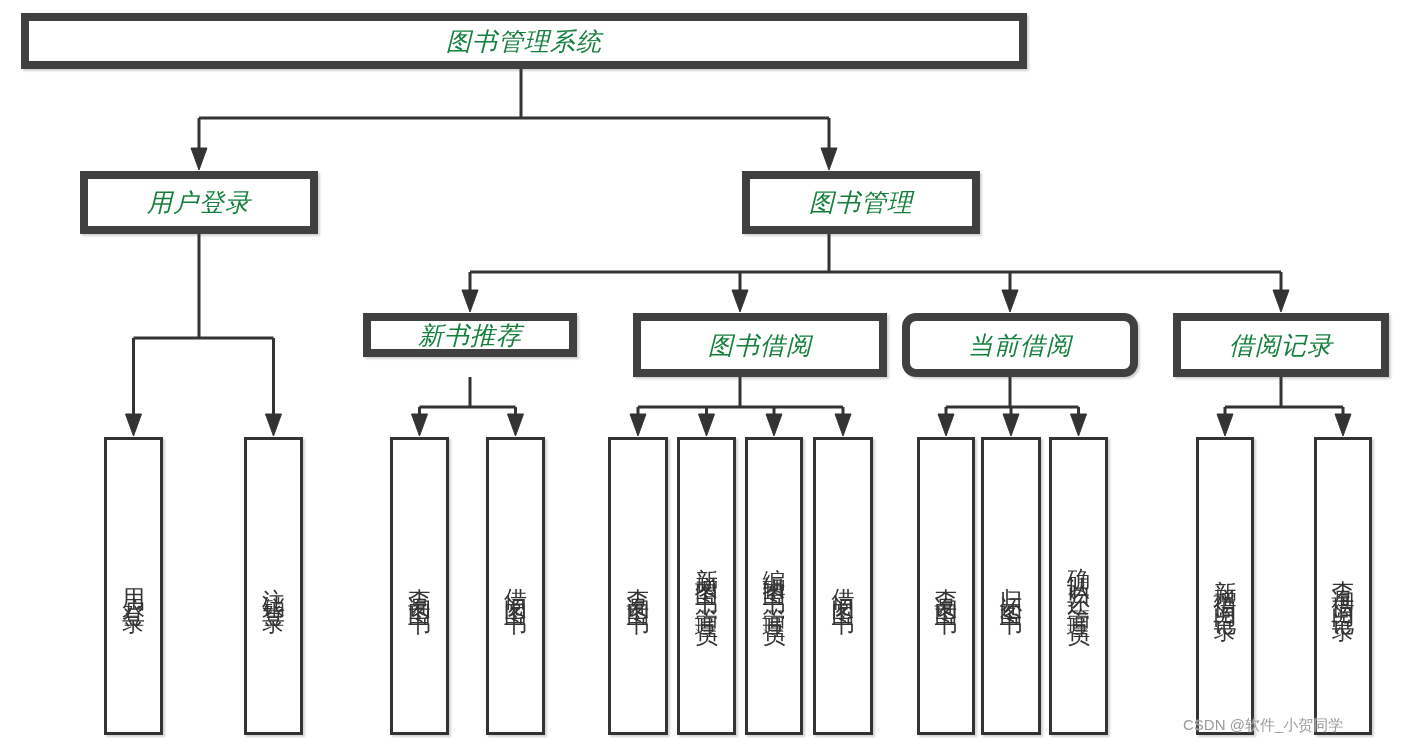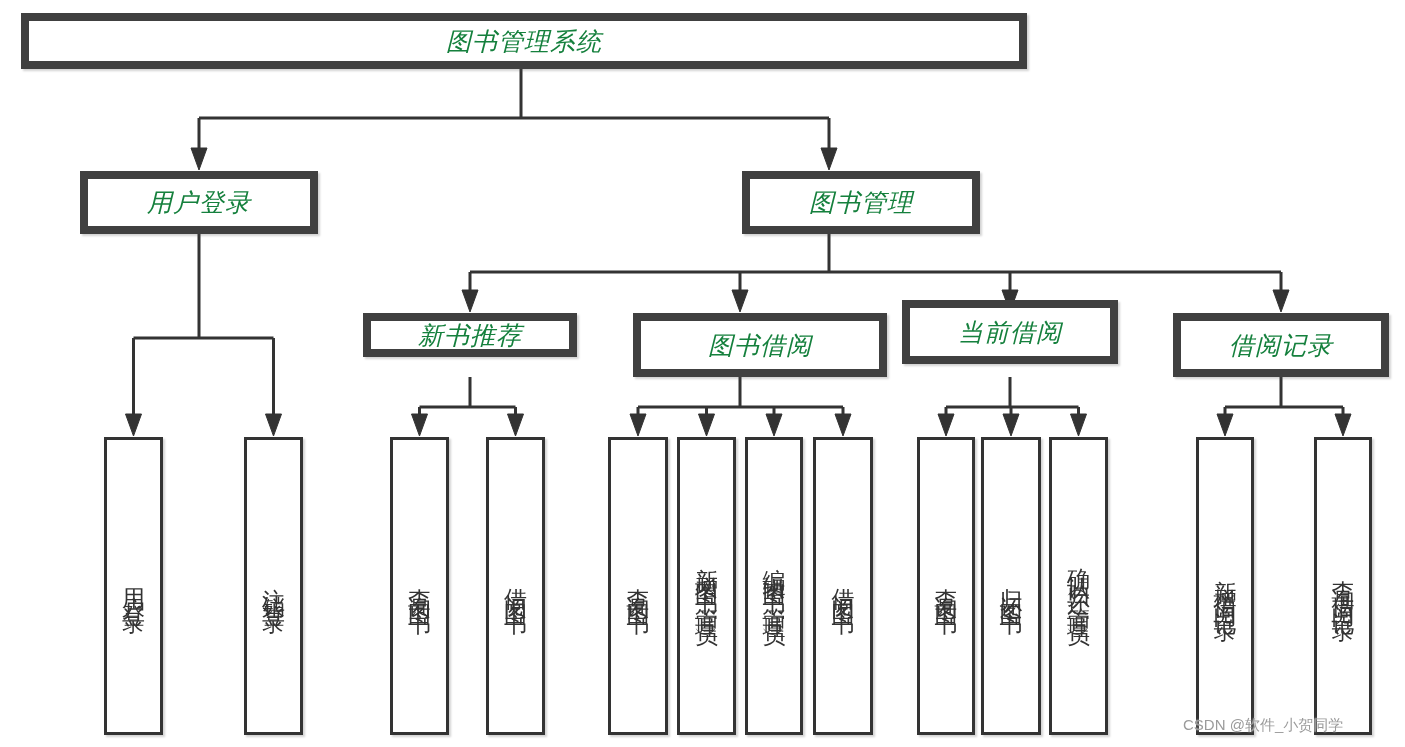--- a/index.html
+++ b/index.html
@@ -108,21 +108,21 @@
              M1343,436 L1335,414 L1351,414 Z" fill="#333333" stroke="#333333" stroke-width="1"></path>
   </svg>
 
   <div class="node" style="left:21px; top:13px; width:1006px; height:56px;">图书管理系统</div>
 
   <div class="node" style="left:80px; top:171px; width:238px; height:63px;">用户登录</div>
   <div class="node" style="left:710px; top:171px; width:238px; height:63px;margin-left:32px;">图书管理</div>
 
   <div class="node" style="left:363px; top:313px; width:214px; height:44px;">新书推荐</div>
   <div class="node" style="left:633px; top:313px; width:254px; height:64px;">图书借阅</div>
-  <div class="node" style="left:902px; top:300px; width:216px; height:64px;">当前借阅</div>
+  <div class="node" style="left:902px; top:313px; width:236px; height:64px;border-radius:14px;">当前借阅</div>
   <div class="node" style="left:1173px; top:313px; width:216px; height:64px;">借阅记录</div>
 
   <div class="vnode" style="left:104px;">
     <span class="vtext">用户登录</span>
   </div>
   <div class="vnode" style="left:244px;">
     <span class="vtext">注销登录</span>
   </div>
 
   <div class="vnode" style="left:390px;">

